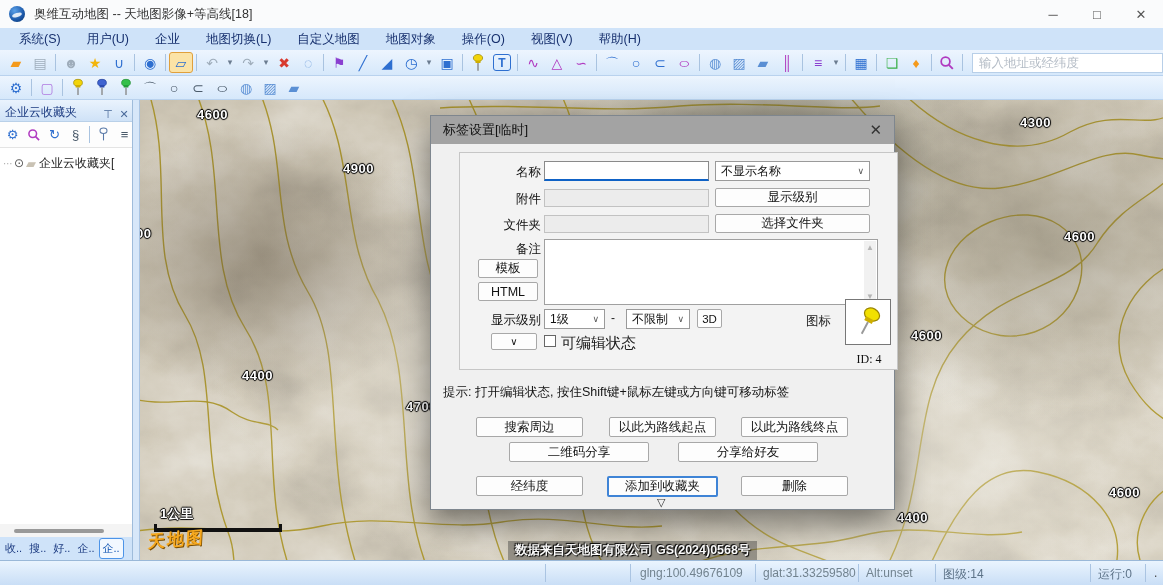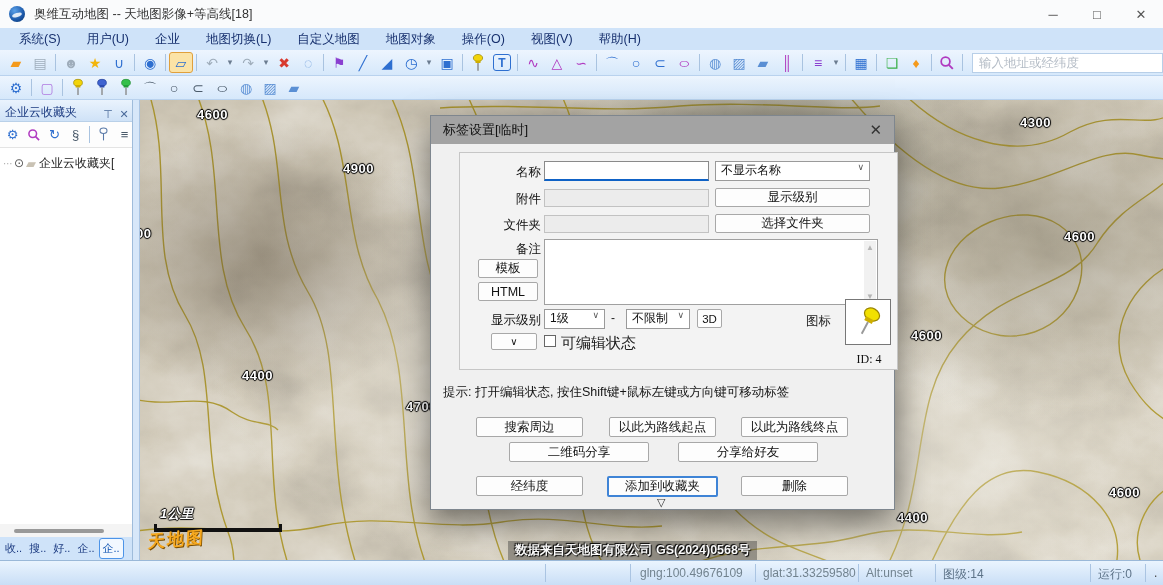--- a/index.html
+++ b/index.html
@@ -57,36 +57,36 @@
   .map-overlay { position:absolute; left:0; top:0; width:1023px; height:460px; pointer-events:none;
     background:
       radial-gradient(260px 200px at 12% 35%, rgba(88,76,58,.45), transparent 70%),
       radial-gradient(300px 220px at 62% 10%, rgba(70,72,58,.38), transparent 70%),
       radial-gradient(340px 260px at 88% 30%, rgba(96,88,66,.35), transparent 70%),
       radial-gradient(420px 300px at 35% 55%, rgba(245,242,234,.42), transparent 70%),
       radial-gradient(380px 280px at 75% 78%, rgba(240,238,230,.40), transparent 70%),
       linear-gradient(160deg, rgba(150,140,120,.22), rgba(200,195,182,.18)); }
   .clabel { position:absolute; color:#fff; font-size:13px; font-weight:bold; letter-spacing:.5px;
     text-shadow:-1px 0 1px #000, 1px 0 1px #000, 0 -1px 1px #000, 0 1px 1px #000; }
-  .scalebar { position:absolute; left:14px; top:405px;font-style:italic; }
+  .scalebar { position:absolute; left:14px; top:405px; }
   .scale-text { color:#fff; font-size:13px; font-weight:bold; text-shadow:-1px 0 1px #000,1px 0 1px #000,0 -1px 1px #000,0 1px 1px #000; margin-left:6px; }
   .scale-line { width:128px; height:8px; border-left:3px solid #111; border-right:3px solid #111; border-bottom:4px solid #111; margin-top:1px; }
   .watermark { position:absolute; left:8px; top:428px; color:#f7a81d; font-size:17px; font-weight:bold; transform:rotate(-5deg) skewX(-8deg); text-shadow:1px 1px 0 #7a4d00; letter-spacing:2px; }
   .attrib { position:absolute; left:368px; top:441px; background:rgba(45,45,45,.38); color:#fff; font-weight:bold; font-size:12.5px; padding:1px 7px; text-shadow:1px 1px 1px #000, -1px -1px 1px #000; white-space:nowrap; }
 
   
   .dialog { position:absolute; left:430px; top:115px; width:465px; height:395px; background:#f0f0f0; border:1px solid #7e868e; box-shadow:0 12px 32px rgba(0,0,0,.5); }
   .dlg-title { height:28px; background:#a3a3a3; display:flex; align-items:center; padding:0 12px; font-size:13px; color:#111; }
   .dlg-close { margin-left:auto; font-size:15px; color:#333; }
   .group { position:absolute; left:12px; top:36px; width:439px; height:218px; border:1px solid #c6c6c6; background:#f3f3f3;margin-left:16px; }
   .flabel { position:absolute; width:62px; text-align:right; font-size:12.5px; color:#111; left:19px; }
   .tinput { position:absolute; height:20px; background:#fff; border:1px solid #8a8a8a; outline:none; font-size:12px; padding:0 3px; }
   .name-input { left:84px; top:8px; width:165px; border-bottom:2px solid #0f62c6; }
   .dis-input { background:#ececec; border:1px solid #c2c2c2; height:18px; left:84px; width:165px; }
-  .combo { position:absolute; height:20px; background:#fff; border:1px solid #9a9a9a; font-size:12px; display:flex; align-items:flex-start; padding:0 5px; color:#111; }
+  .combo { position:absolute; height:20px; background:#fff; border:1px solid #9a9a9a; font-size:12px; display:flex; align-items:center; padding:0 5px; color:#111; }
   .combo .chev { margin-left:auto; font-size:9px; color:#555; }
   .dbtn { position:absolute; background:#fdfdfd; border:1px solid #a8a8a8; border-radius:2px; font-size:12.5px; display:flex; align-items:center; justify-content:center; color:#111; }
   .default-btn { border:2px solid #3f84d6; }
   .textarea { position:absolute; left:84px; top:86px; width:334px; height:66px; background:#fff; border:1px solid #a0a0a0; }
   .ta-scroll { position:absolute; right:1px; top:1px; bottom:1px; width:12px; background:#f1f1f1; display:flex; flex-direction:column; justify-content:space-between; align-items:center; font-size:8px; color:#b5b5b5; padding:2px 0; }
   .iconbox { position:absolute; left:385px; top:146px; width:46px; height:46px; background:#fff; border:1px solid #777; display:flex; align-items:center; justify-content:center; }
   .id-label { position:absolute; left:385px; top:199px; width:48px; text-align:center; font-size:12px; color:#111;font-family:Liberation Serif, serif; }
   .cb { position:absolute; left:84px; top:182px; width:12px; height:12px; border:1px solid #666; background:#fff; }
   .tip { position:absolute; left:12px; top:268px; font-size:12.5px; color:#151515; }
   .dlg-chevron { position:absolute; left:226px; top:380px; font-size:11px; color:#333; }

